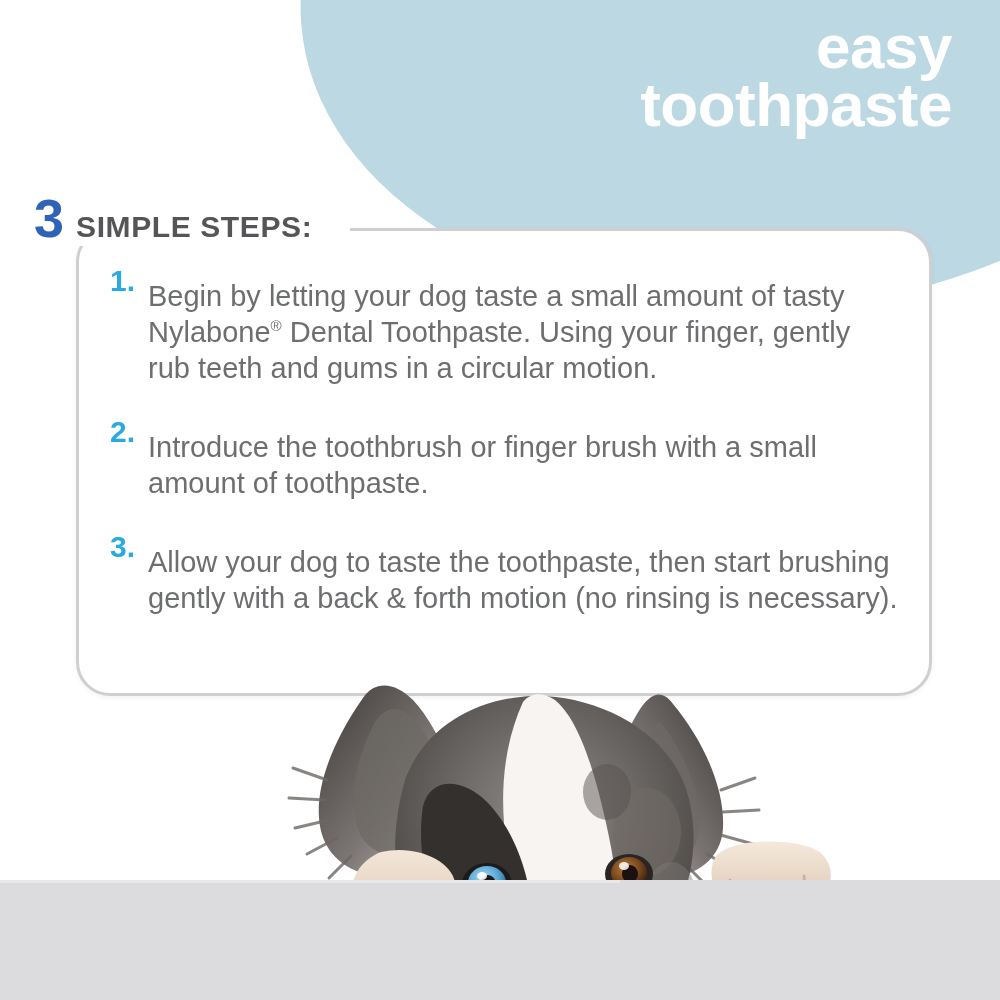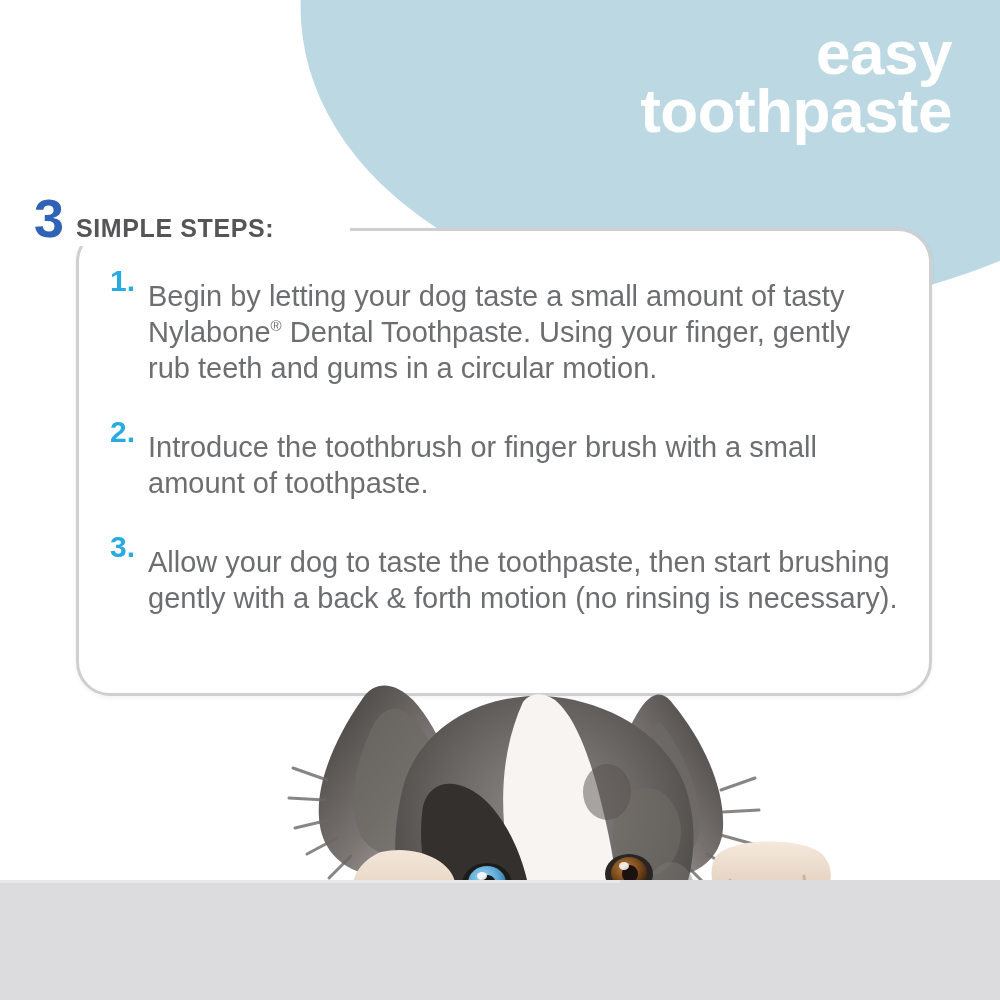--- a/index.html
+++ b/index.html
@@ -27,21 +27,21 @@
     height: 640px;
     background: #bcd9e3;
     border-radius: 50% / 50%;
     transform: rotate(-4deg);
   }
 
   
   .headline {
     position: absolute;
     right: 48px;
-    top: 24px;
+    top: 18px;
     text-align: right;
     color: #ffffff;
     line-height: 0.94;
     letter-spacing: -0.5px;
   }
   .headline .line1 {
     display: block;
     font-size: 62px;
     font-weight: 700;
   }
@@ -61,21 +61,21 @@
     gap: 12px;
     white-space: nowrap;
   }
   .steps-heading .big-three {
     font-size: 54px;
     font-weight: 700;
     color: #2f63b5;
     line-height: 1;
   }
   .steps-heading .steps-label {
-    font-size: 25px;
+    font-size: 30px;
     font-weight: 700;
     color: #555557;
     letter-spacing: 0.6px;
   }
 
   
   .card {
     position: absolute;
     left: 76px;
     top: 228px;

